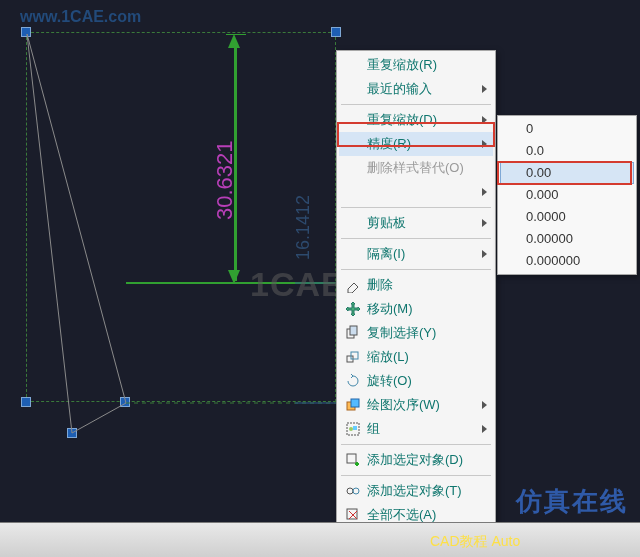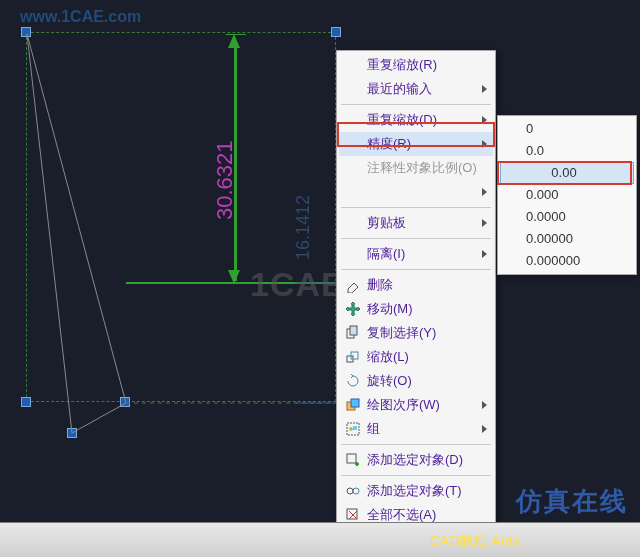--- a/index.html
+++ b/index.html
@@ -6,30 +6,30 @@
   .canvas{position:absolute;inset:0;background:#1a1d2a;}
   .selbox{position:absolute;border:1px dashed #3a7a3a;box-sizing:border-box;}
   .grip{position:absolute;width:10px;height:10px;background:#1e5fb3;border:1px solid #7fa8d6;box-sizing:border-box;}
   .dim-line{position:absolute;background:#31a031;}
   .dim-arrow-up{position:absolute;width:0;height:0;border-left:6px solid transparent;border-right:6px solid transparent;border-bottom:14px solid #31a031;}
   .dim-arrow-down{position:absolute;width:0;height:0;border-left:6px solid transparent;border-right:6px solid transparent;border-top:14px solid #31a031;}
   .dim-text{position:absolute;color:#b83fb8;font-size:22px;transform:rotate(-90deg);transform-origin:left top;font-family:Arial,sans-serif;}
   .dim-text2{position:absolute;color:#2d4a6e;font-size:18px;transform:rotate(-90deg);transform-origin:left top;font-family:Arial,sans-serif;}
   svg{position:absolute;top:0;left:0;pointer-events:none;}
   .menu{position:absolute;background:#f5f5f5;border:1px solid #a8a8a8;box-shadow:2px 2px 6px rgba(0,0,0,.35);min-width:155px;padding:2px;box-sizing:border-box;}
-  .menu .item{display:flex;align-items:center;height:24px;padding:0 20px 0 28px;position:relative;color:#4c1d95;cursor:default;white-space:nowrap;}
+  .menu .item{display:flex;align-items:center;height:24px;padding:0 20px 0 28px;position:relative;color:#0f766e;cursor:default;white-space:nowrap;}
   .menu .item.disabled{color:#9a9a9a;}
   .menu .item.hov{background:#d6e5f5;padding-left:28px;}
   .menu .item .arrow{position:absolute;right:6px;top:50%;transform:translateY(-50%);width:0;height:0;border-top:4px solid transparent;border-bottom:4px solid transparent;border-left:5px solid #555;}
   .menu .item .ico{position:absolute;left:4px;top:2px;width:20px;height:20px;display:flex;align-items:center;justify-content:center;}
   .menu .sep{height:1px;background:#c8c8c8;margin:3px 2px;}
   .redbox{position:absolute;border:2px solid #d43b2f;box-sizing:border-box;pointer-events:none;}
   .submenu{position:absolute;background:#f8f8f8;border:1px solid #a8a8a8;box-shadow:2px 2px 6px rgba(0,0,0,.35);min-width:140px;padding:2px;box-sizing:border-box;}
   .submenu .sitem{height:22px;line-height:22px;padding:0 32px 0 26px;color:#333;white-space:nowrap;position:relative;}
-  .submenu .sitem.hov{background:#d6e5f5;border:1px solid #7fa8d6;padding:0 31px 0 25px;height:20px;line-height:20px;text-align:center;}
+  .submenu .sitem.hov{background:#d6e5f5;border:1px solid #7fa8d6;padding:0 31px 0 25px;height:20px;line-height:20px;}
   .bottombar{position:absolute;left:0;bottom:0;width:640px;height:34px;background:linear-gradient(#e9e9e9,#cfcfcf);border-top:1px solid #7a7a7a;}
   .wm-cn{position:absolute;right:12px;bottom:38px;font-size:26px;color:#2f5aa8;font-weight:600;letter-spacing:2px;}
   .wm-url{position:absolute;left:20px;top:8px;color:#224a7a;font-size:16px;font-weight:600;}
   .wm-cad{position:absolute;left:430px;bottom:6px;color:#fde047;font-size:14px;}
   .wm-1cae{position:absolute;left:250px;top:265px;color:#5a5a5a;font-size:34px;font-weight:600;opacity:.55;letter-spacing:1px;}
   .ico svg{position:static;}
   .micon{width:16px;height:16px;}
 </style>
 </head>
 <body>
@@ -89,21 +89,21 @@
       <span>重复缩放(D)</span>
       <span class="arrow"></span>
     </div>
     <div class="item hov">
       <span class="ico"></span>
       <span>精度(R)</span>
       <span class="arrow"></span>
     </div>
     <div class="item disabled">
       <span class="ico"></span>
-      <span>注释性对象比例(O)</span>
+      <span>删除样式替代(O)</span>
     </div>
     <div class="item">
       <span class="ico"></span>
       <span class="arrow"></span>
     </div>
     <div class="sep"></div>
     <div class="item">
       <span class="ico"></span>
       <span>剪贴板</span>
       <span class="arrow"></span>

